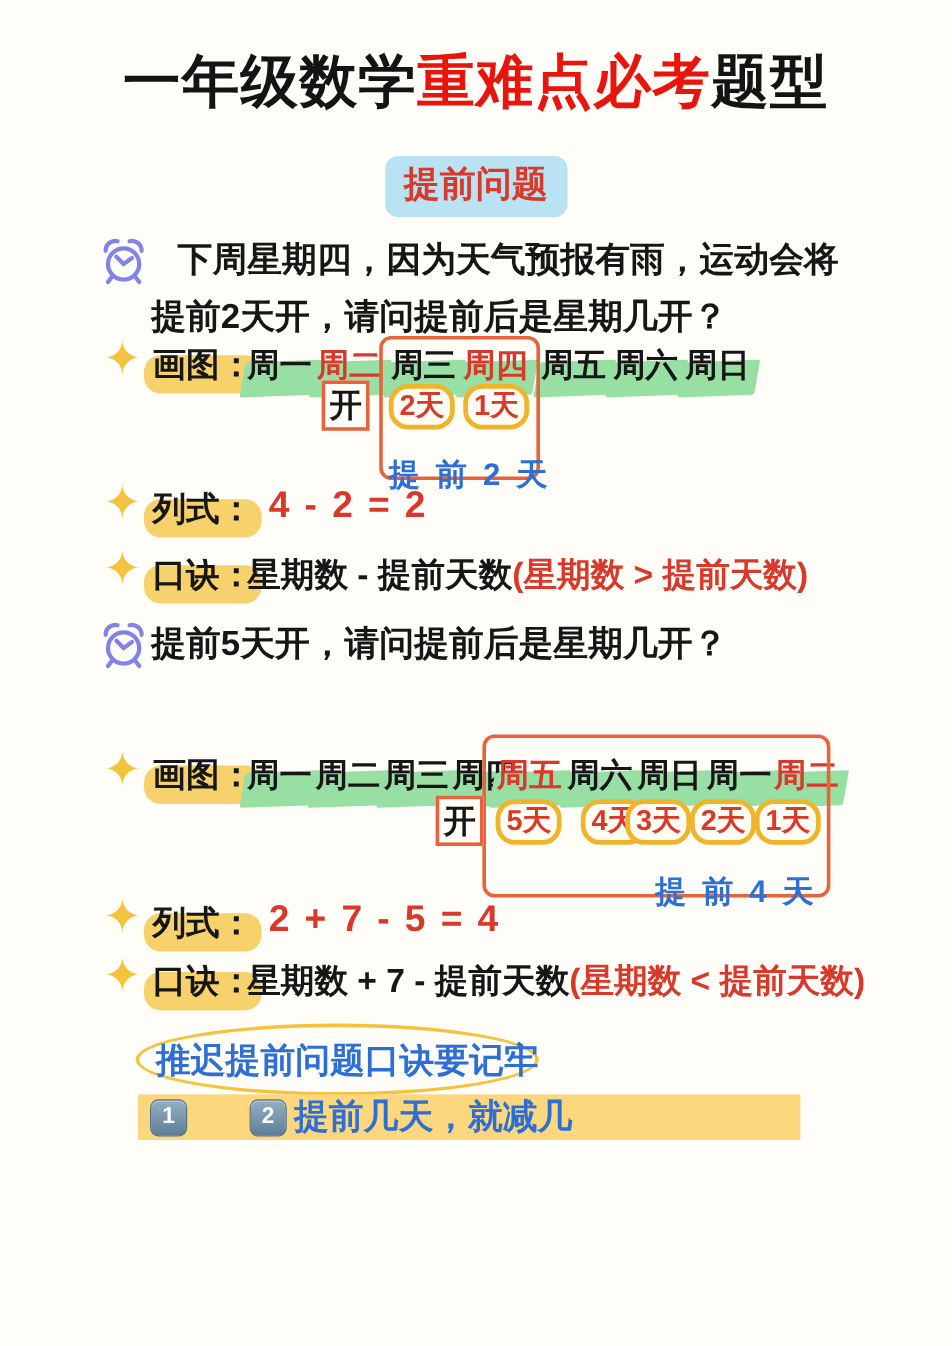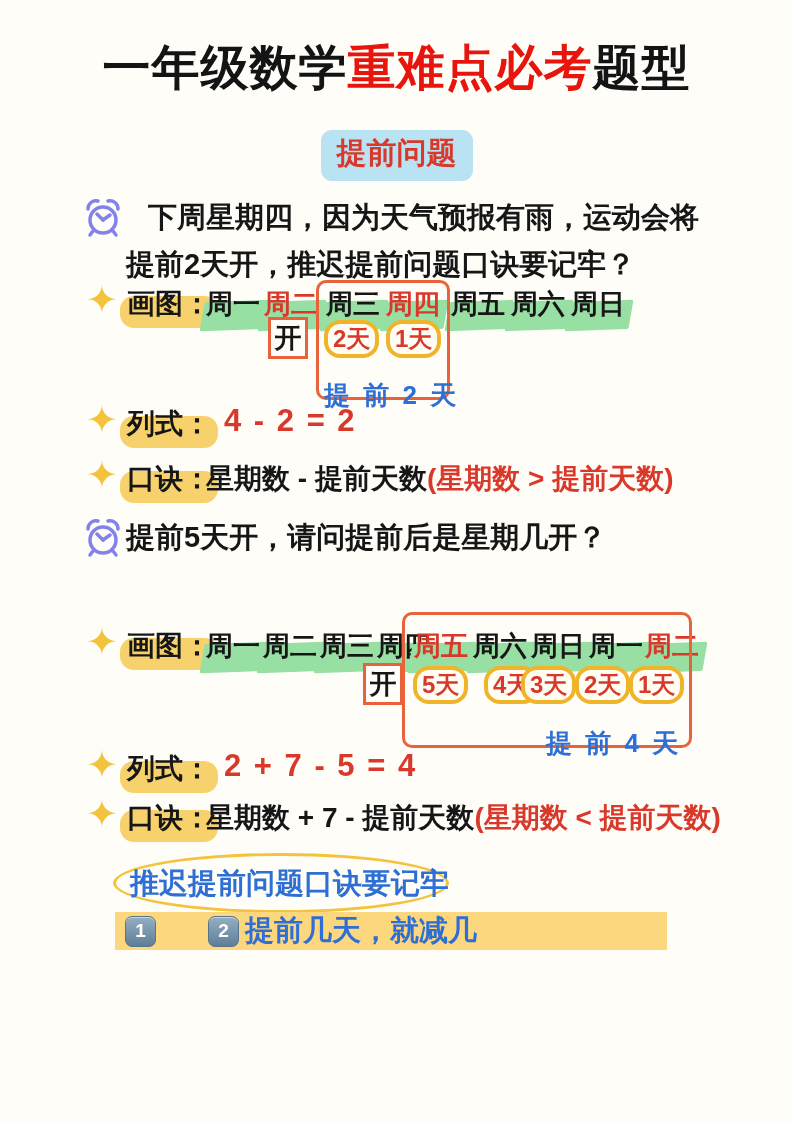--- a/index.html
+++ b/index.html
@@ -132,21 +132,21 @@
           <path d="M24,4 A8,8 0 0 1 34,12"></path>
           <circle cx="19" cy="23" r="13" fill="#fffdf7"></circle>
           <path d="M19,23 L13,17"></path>
           <path d="M19,23 L26,18"></path>
           <path d="M9,34 L6,38"></path>
           <path d="M29,34 L32,38"></path>
         </g>
       </svg>
     </span>
     <div class="pline pline1">下周星期四，因为天气预报有雨，运动会将</div>
-    <div class="pline pline2">提前2天开，推迟提前问题口诀要记牢？</div>
+    <div class="pline pline2">提前2天开，请问提前后是星期几开？</div>
   </div>
 
   <div class="diagram" style="top:283px;height:118px">
     <span class="spark" style="left:2px;top:0">✦</span>
     <span class="plabel" style="left:36px;top:2px">画图：</span>
 
     <div class="bigbox" style="left:232px;top:-3px;width:128px;height:114px"></div>
 
     <span class="day" style="left:122px;top:3px">周一</span>
     <span class="day red" style="left:180px;top:3px">周二</span>

